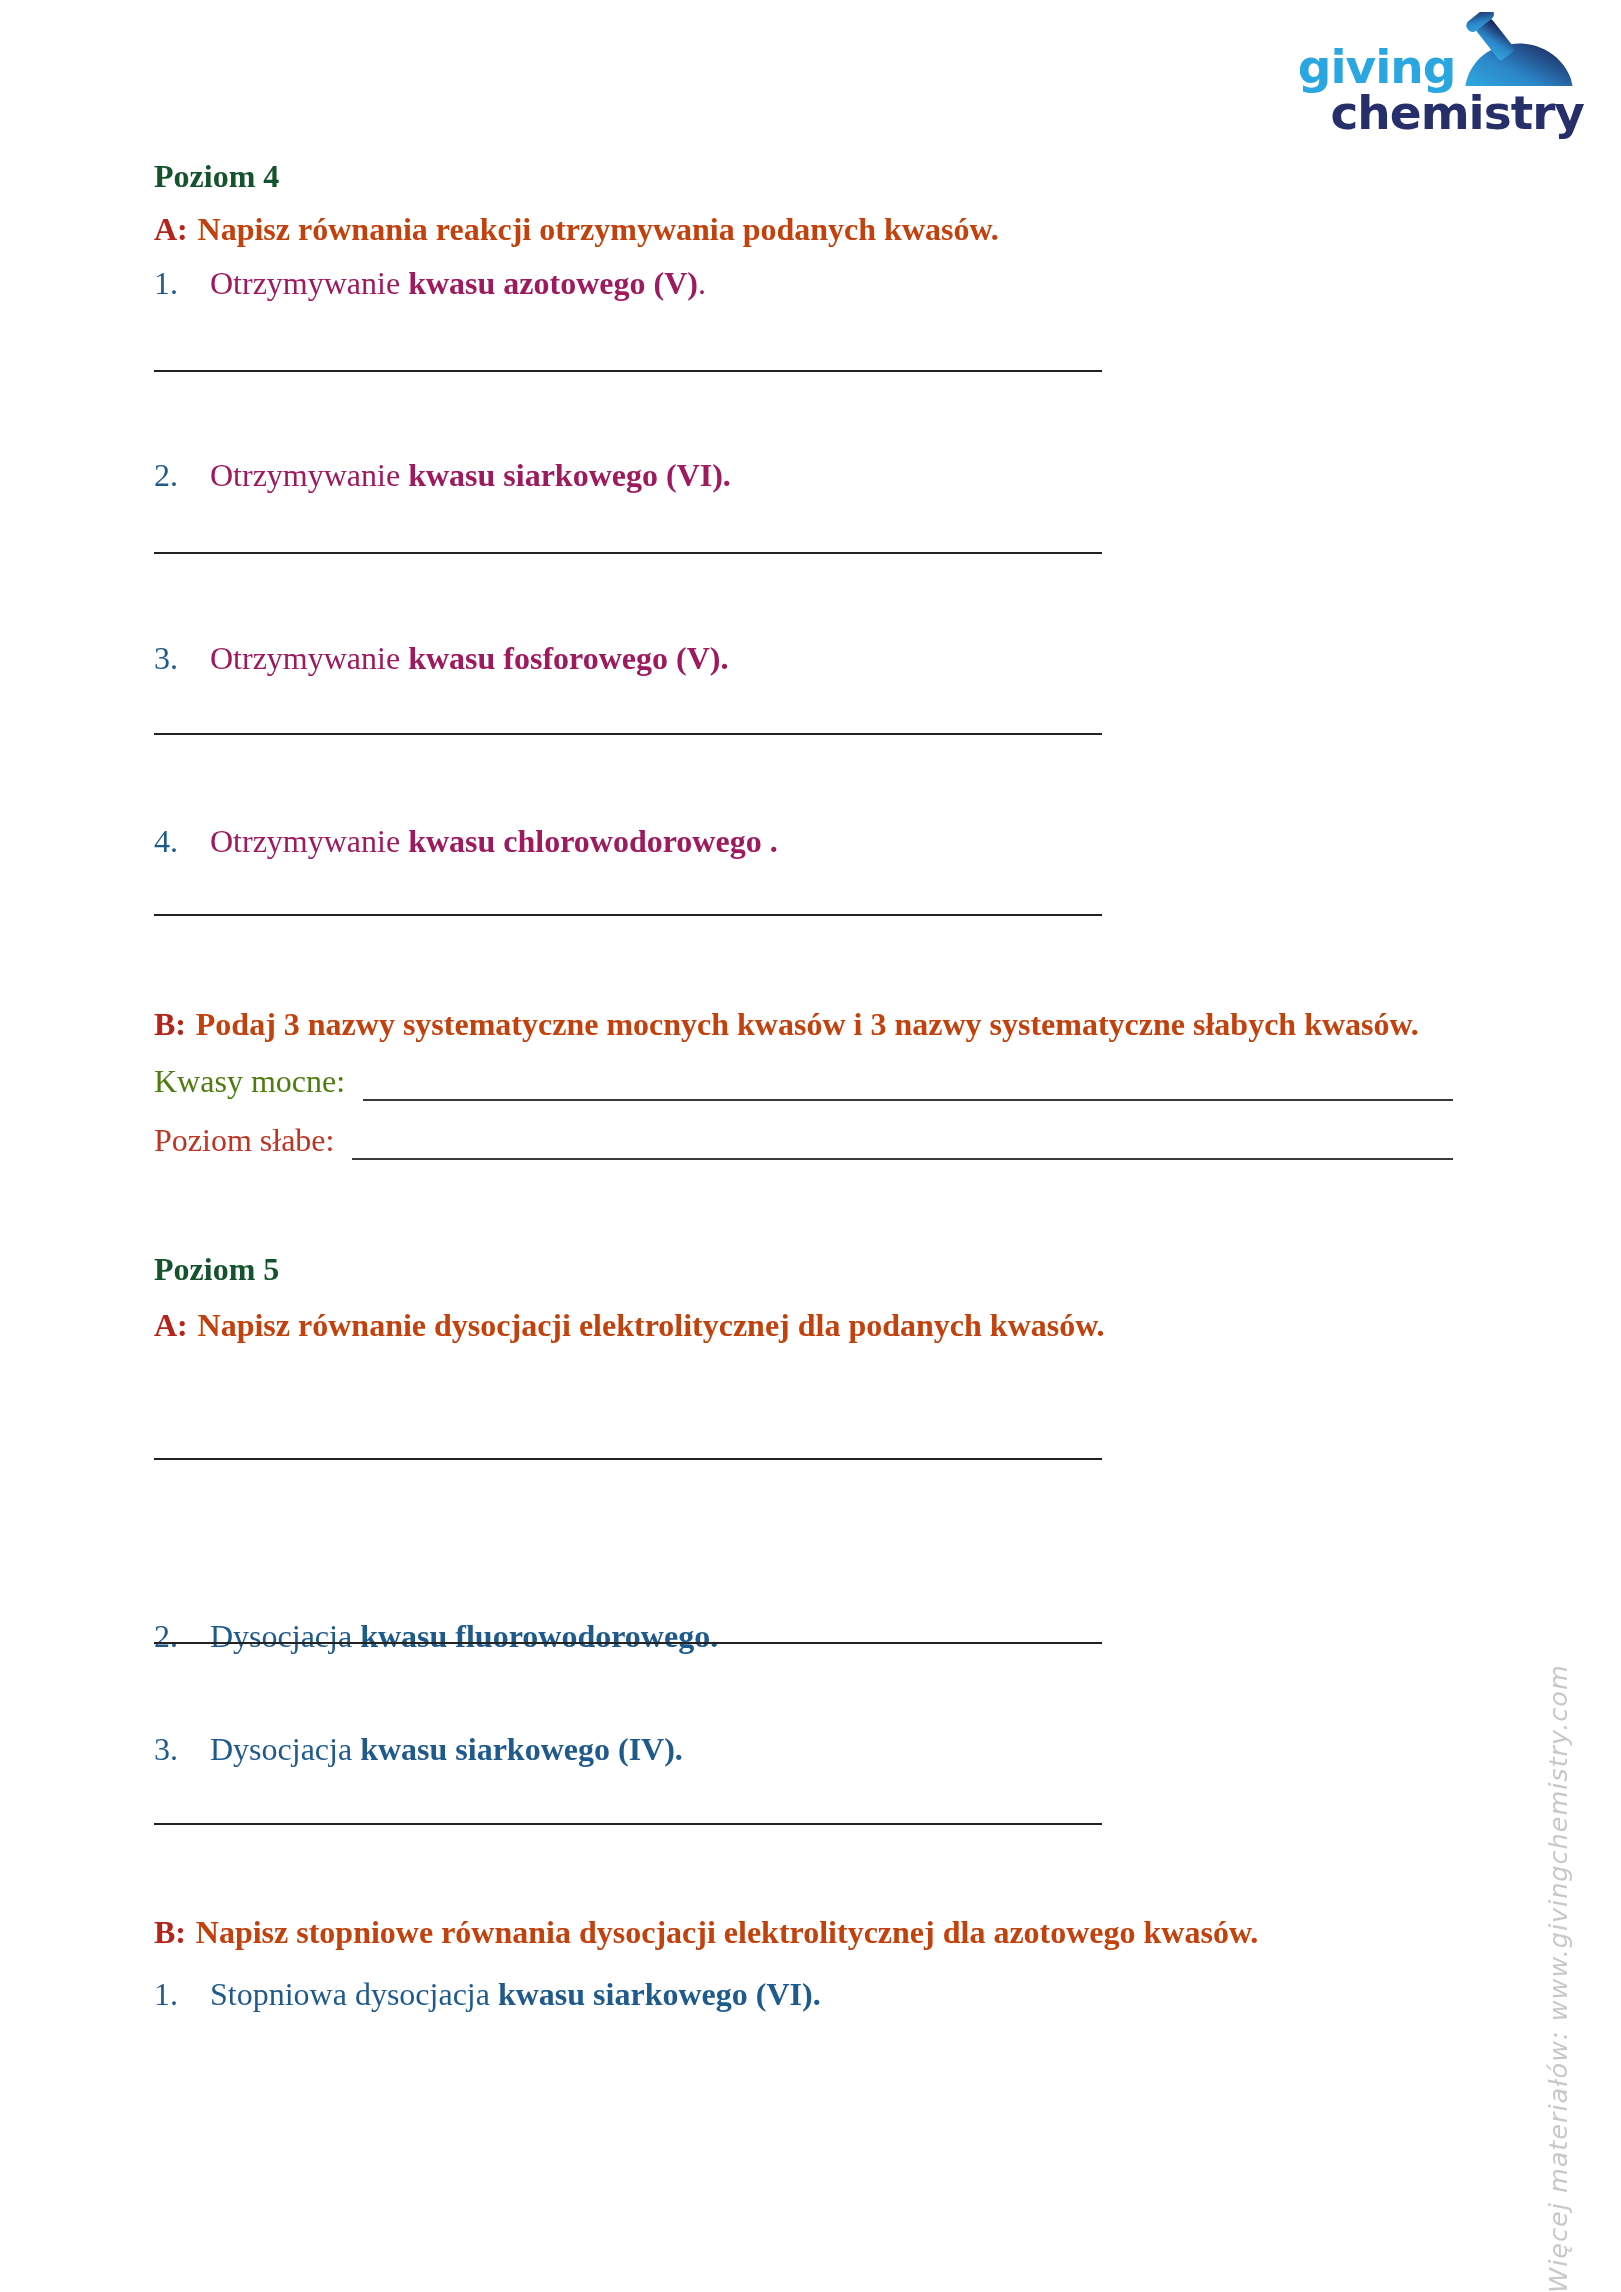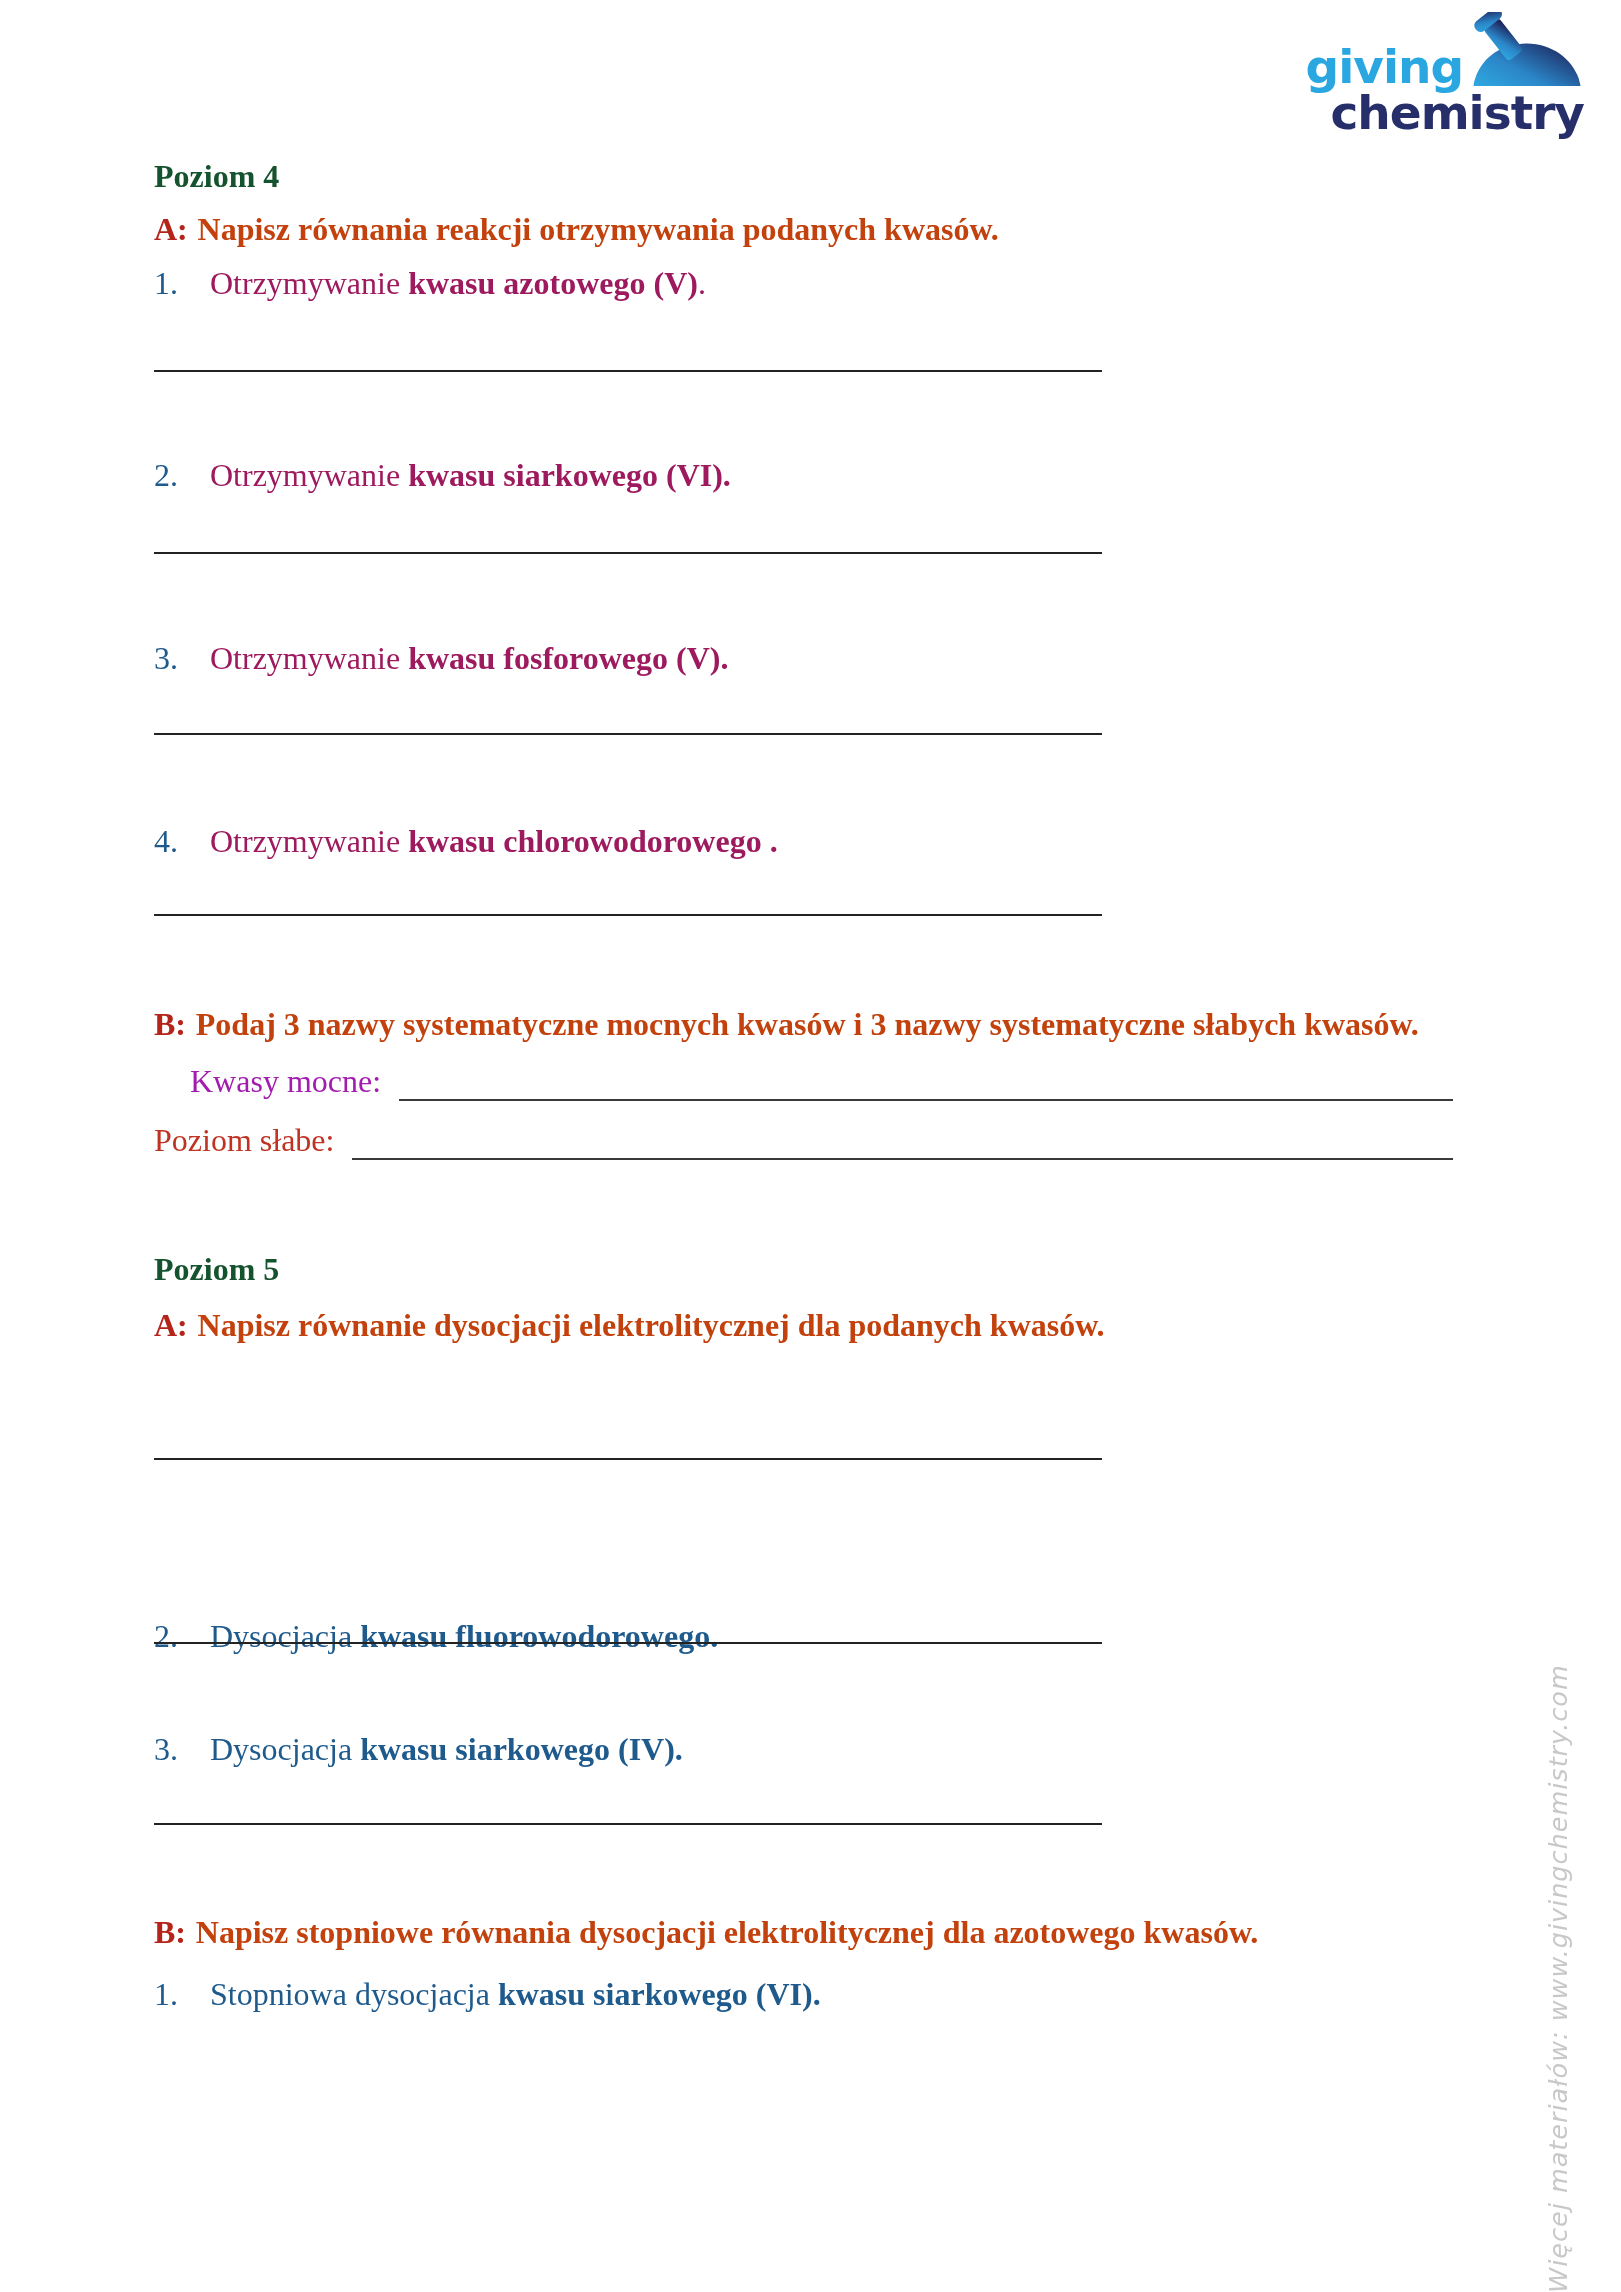--- a/index.html
+++ b/index.html
@@ -22,27 +22,27 @@
   .blue { color:#1F5A8C; }
   .blank {
     position:absolute; left:154px; width:948px; height:0;
     border-bottom:2.9px solid #232323;
   }
   .field-row {
     position:absolute; left:154px; width:1299px; height:39px;
     display:flex; align-items:stretch; line-height:39px; white-space:nowrap;
   }
   .field-label { padding-right:17.6px; }
-  .field-label.green { color:#a21caf;margin-left:36px; }
+  .field-label.green { color:#4d7c0f; }
   .field-label.red2 { color:#BE3322; }
   .field-blank { flex:1; border-bottom:2.9px solid #3a3a3a; }
   
   .logo { position:absolute; top:11.8px; left:1290px; width:294px;
           font-family:"DejaVu Sans", sans-serif; font-weight:bold; letter-spacing:-1px; }
-  .logo-row1 { display:flex; align-items:flex-end; justify-content:flex-end; gap:7.8px; }
+  .logo-row1 { display:flex; align-items:flex-end; justify-content:center; gap:7.8px; }
   .logo-giving { font-size:47px; color:#2AA7E0; line-height:43px; }
   .logo-chemistry { font-size:47px; color:#272F6B; line-height:49px; text-align:right; margin-top:0px; }
   .flask { width:113px; height:76px; flex:0 0 auto; }
   
   .watermark {
     position:absolute; top:2293px; left:1543px; width:502px; height:35px;
     transform:rotate(-90deg); transform-origin:0 0;
     font-family:"DejaVu Sans", sans-serif; font-style:italic;
     font-size:25.5px; color:#C8C8C8; letter-spacing:1px; white-space:nowrap;
   }

